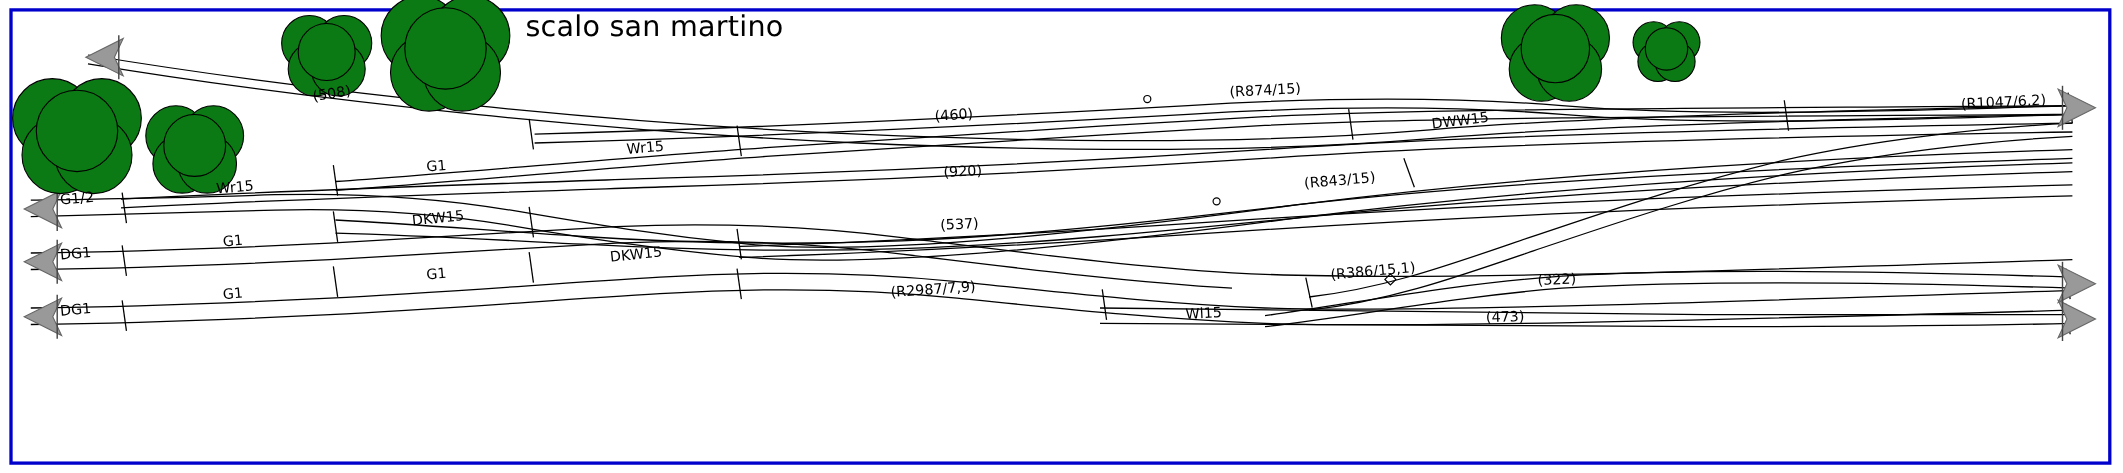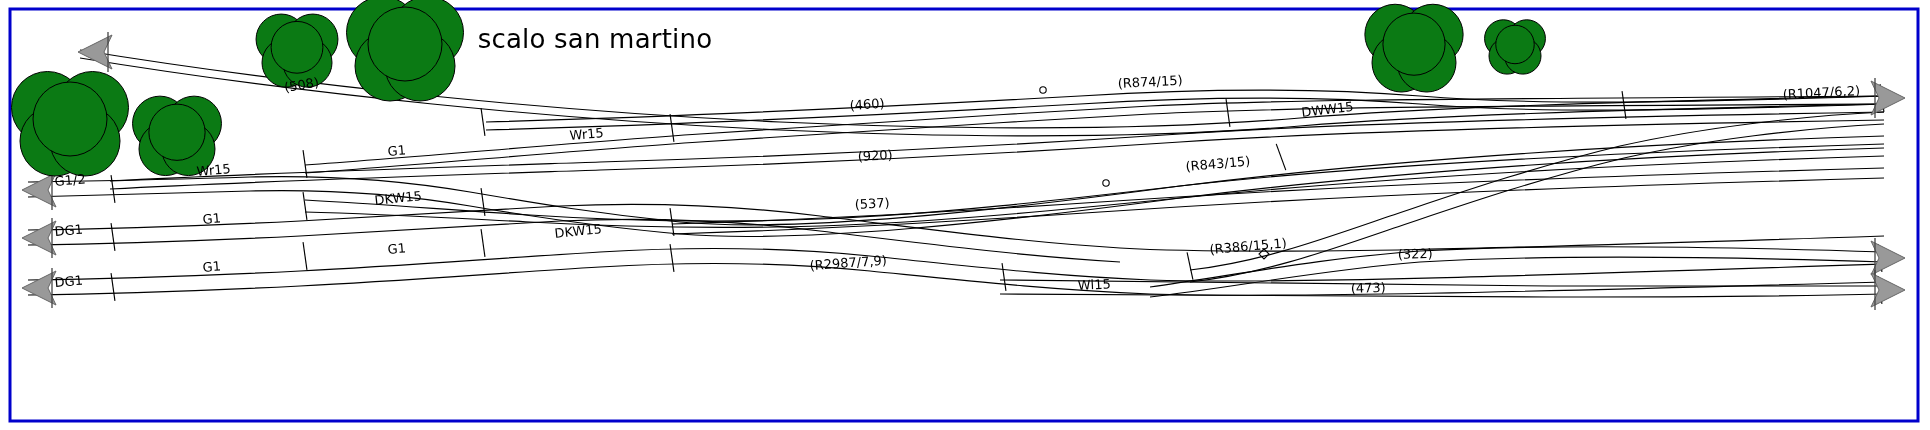--- a/index.html
+++ b/index.html
@@ -20,21 +20,21 @@
     position: absolute;
     left: 0;
     top: 0;
     width: 1930px;
     height: 430px;
     display: block;
   }
   .plan-title {
     position: absolute;
     left: 0;
-    top: 24px;
+    top: 10px;
     width: 1610px;
     text-align: center;
     font-size: 26px;
     color: #000000;
     letter-spacing: 0.2px;
     font-family: "DejaVu Sans", sans-serif;
     pointer-events: none;
   }
   
   .plan-title > span { position: relative; left: -210px; }

